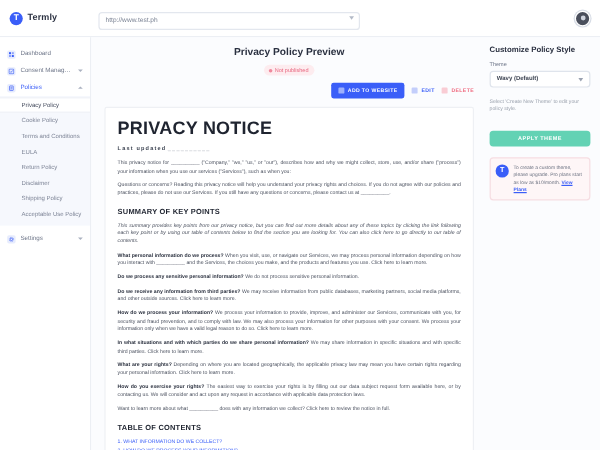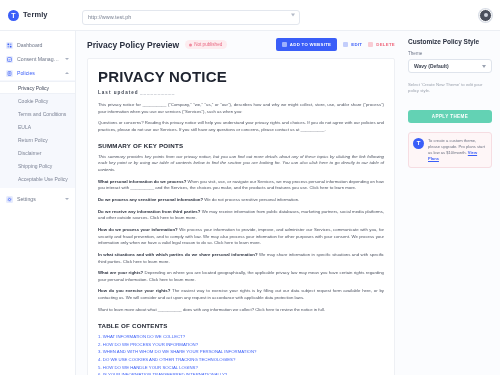--- a/index.html
+++ b/index.html
@@ -182,21 +182,21 @@
     font-family: "Liberation Sans", sans-serif;
     font-size: 4.3px; font-weight: 700; letter-spacing: .3px;
     display: flex; align-items: center; gap: 3px;
   }
   .btn-ghost.blue { color: #3a5ef8; }
   .btn-ghost.red { color: #ef6a7f; }
   .mini-sq { width: 5px; height: 5px; border-radius: 1px; display:block; }
   .mini-sq.blue { background: #c3cefb; }
   .mini-sq.red  { background: #f9ccd4; }
   .mini-sq.white{ background: #9db0fc; }
-  .topline { display: flex; align-items: center; gap: 6px; width: 100%; }
+  .topline { display: flex; align-items: center; gap: 6px; width: 100%; flex-direction: column; }
 </style>
 </head>
 <body>
 
 <div class="app">
 
   <div class="topbar">
     <div class="brand">
       <span class="brand-mark">T</span>
       <span class="brand-name">Termly</span>

